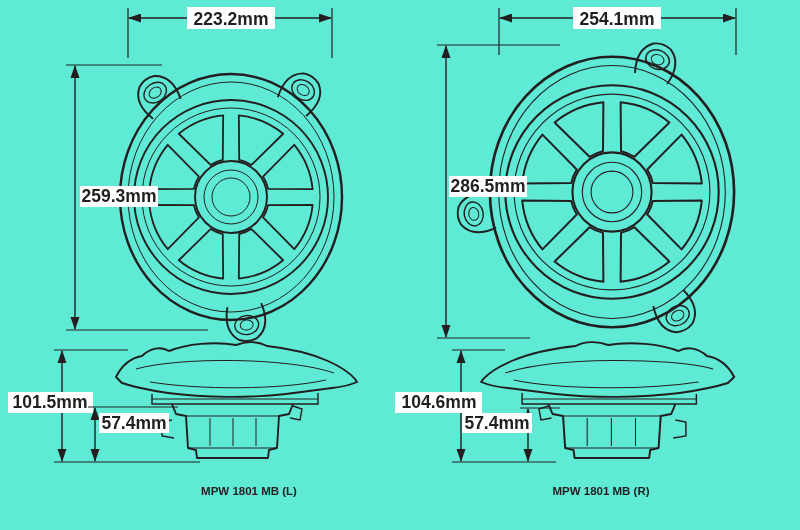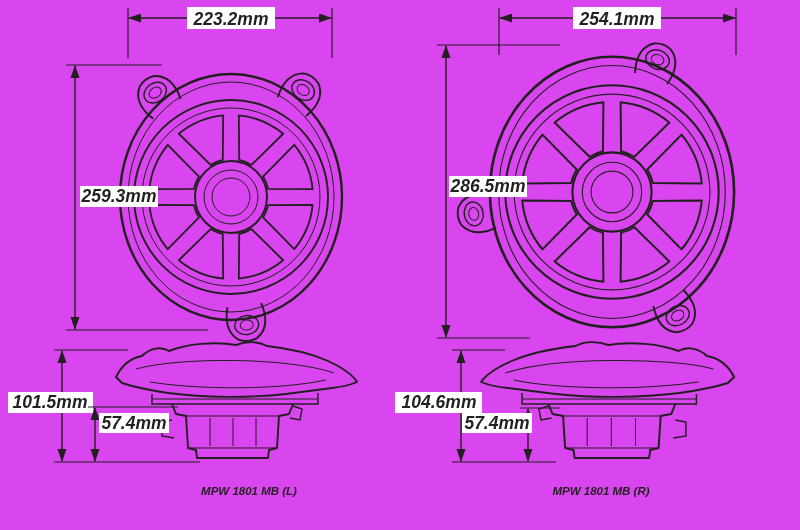--- a/index.html
+++ b/index.html
@@ -1,17 +1,17 @@
 <!DOCTYPE html>
 <html><head>
 <meta charset="utf-8">
 <style>
   html,body{margin:0;padding:0;background:#ffffff;}
-  .canvas{position:relative;width:800px;height:530px;background:#d946ef;overflow:hidden;
-          font-family:"Liberation Sans",sans-serif;font-style:italic;}
+  .canvas{position:relative;width:800px;height:530px;background:#5eead4;overflow:hidden;
+          font-family:"Liberation Sans",sans-serif;}
   svg{display:block;}
   .ln{stroke:#231f20;fill:none;}
   .w25{stroke-width:2.4;}
   .w2{stroke-width:1.9;}
   .w15{stroke-width:1.4;}
   .w1{stroke-width:1;}
   .dimline{stroke:#231f20;stroke-width:1.4;fill:none;}
   .extline{stroke:#231f20;stroke-width:1.2;fill:none;}
   .txtbg{fill:#ffffff;}
   .dim{font-family:"Liberation Sans",sans-serif;font-weight:700;font-size:17.5px;fill:#231f20;}

